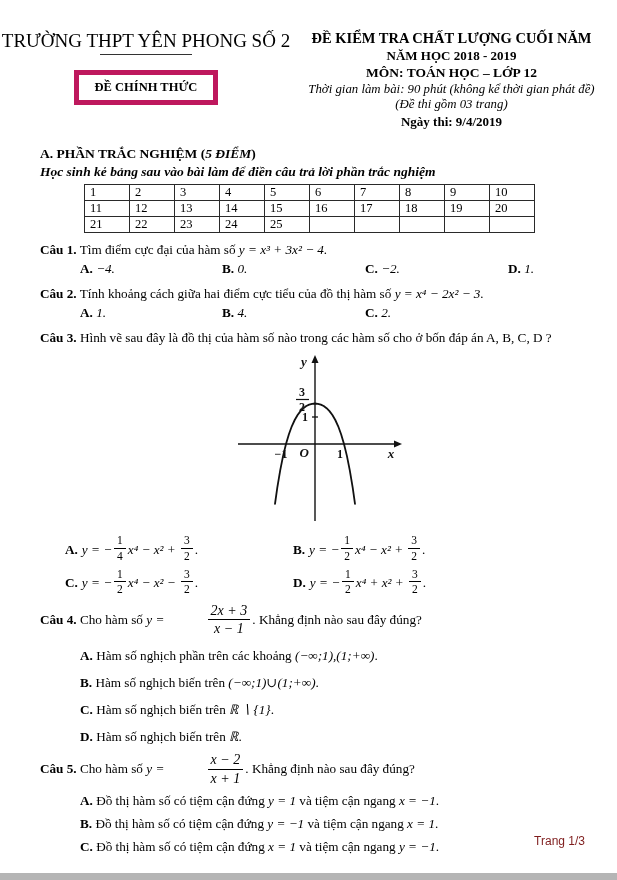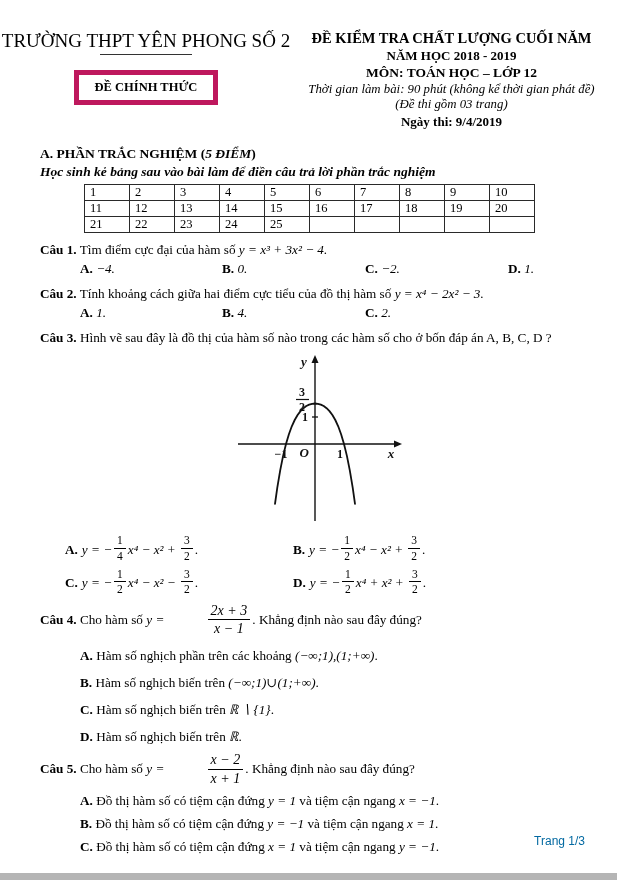--- a/index.html
+++ b/index.html
@@ -42,21 +42,21 @@
   .mfrac{display:inline-block;vertical-align:middle;text-align:center;line-height:1.1;font-size:11.5px;margin:0 2px;position:relative;top:-1px;}
   .mfrac .fn{display:block;padding:0 3px 1px;}
   .mfrac .fd{display:block;border-top:1px solid #000;padding:1px 3px 0;}
   .mfrac.big{font-size:14px;margin-left:40px;}
   .optline{margin:8px 0 0 40px;line-height:1.45;}
   .opts5 .optline{margin-top:4px;}
   
   .gl{font-family:"Liberation Serif","DejaVu Serif",serif;font-style:italic;font-weight:bold;font-size:13px;fill:#111;}
   .gn{font-family:"Liberation Serif","DejaVu Serif",serif;font-weight:bold;font-size:12px;fill:#111;}
   
-  .footer{position:absolute;right:32px;bottom:32px;font-family:"Liberation Sans","DejaVu Sans",sans-serif;font-size:12px;color:#0369a1;}
+  .footer{position:absolute;right:32px;bottom:32px;font-family:"Liberation Sans","DejaVu Sans",sans-serif;font-size:12px;color:#7f1d1d;}
   .strip{position:absolute;left:0;right:0;bottom:0;height:7px;background:#b5b5b5;}
 </style>
 </head>
 <body>
 
 <div class="header">
   <div class="h-left">
     <div class="l2">TRƯỜNG THPT YÊN PHONG SỐ 2</div>
     <div class="h-underline"></div>
     <div><span class="official">ĐỀ CHÍNH THỨC</span></div>

